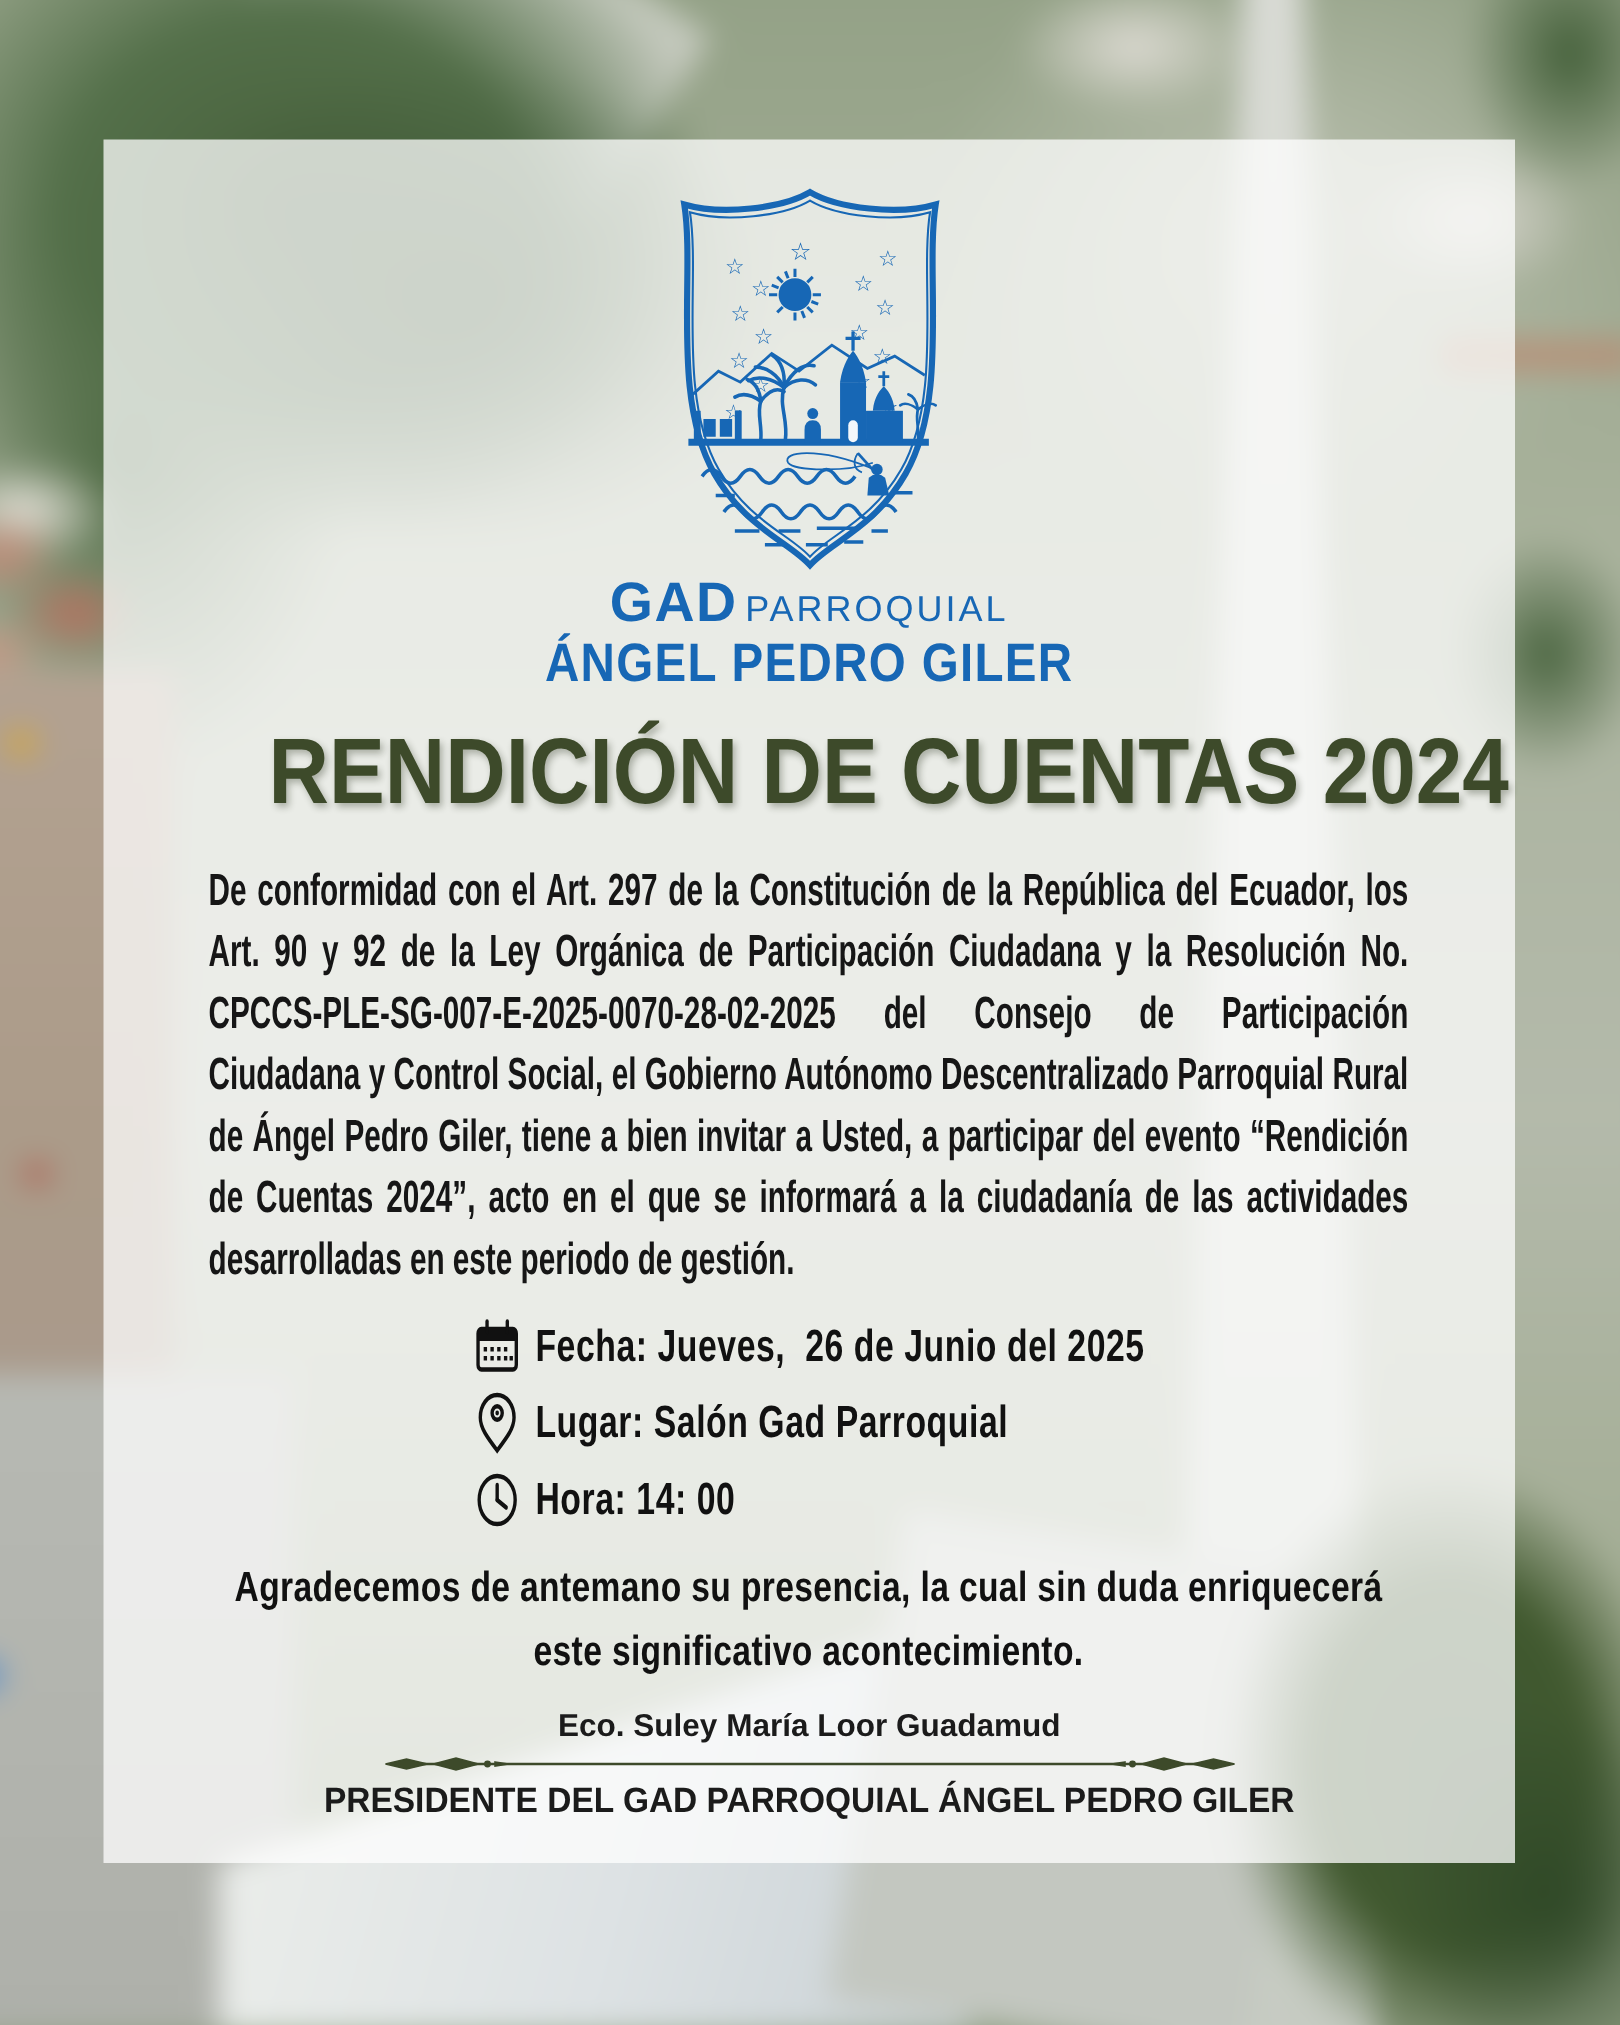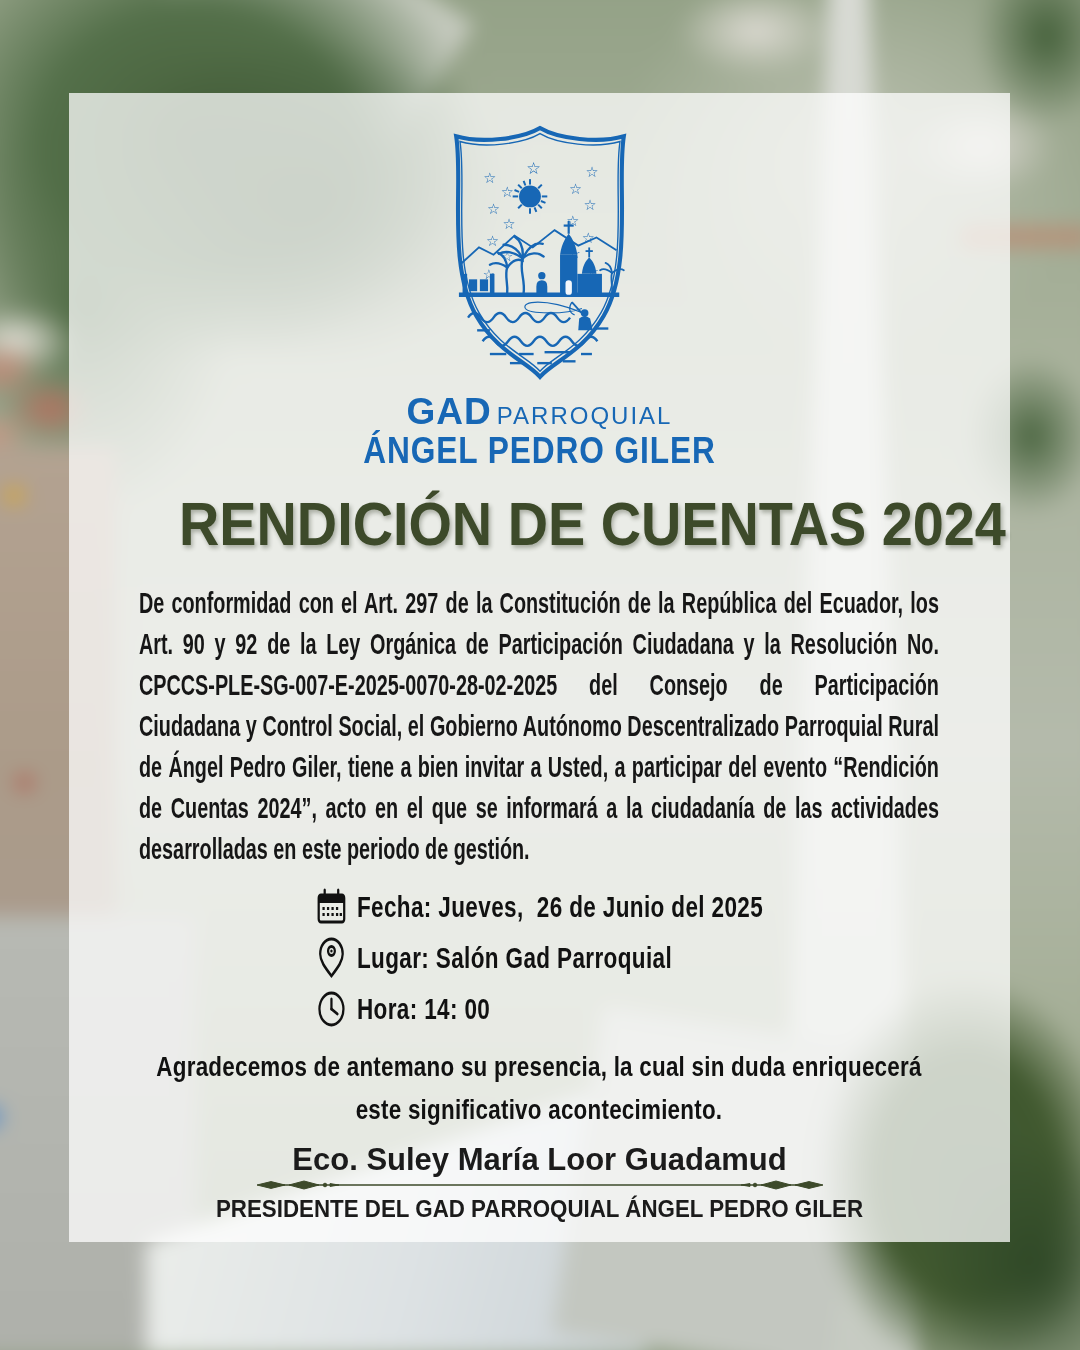--- a/index.html
+++ b/index.html
@@ -36,21 +36,21 @@
   .bg-grass-br2{left:950px;top:1160px;width:220px;height:260px;background:radial-gradient(closest-side,#2f4827 0%,rgba(47,72,39,0) 100%);}
 
   
   .card{
     position:absolute;left:69px;top:93px;width:941px;height:1149px;
     background:rgba(255,255,255,0.74);
     box-sizing:border-box;padding:26px 70px 0 70px;
   }
   .logo-block{text-align:center;color:#1767b5;}
   .crest{display:block;margin:0 auto;}
-  .logo-line1{line-height:30px;margin-top:12px;letter-spacing:1px;text-align:center;}
+  .logo-line1{line-height:30px;margin-top:2px;letter-spacing:1px;text-align:center;}
   .logo-line1 .gad{font-size:37px;font-weight:800;letter-spacing:1px;}
   .logo-line1 .parroquial{font-size:24px;font-weight:500;margin-left:5px;letter-spacing:2px;}
   .logo-line2{font-size:36px;font-weight:800;letter-spacing:1px;line-height:34px;transform:scaleX(.88);transform-origin:center;}
 
   .title{
     margin:24px 0 0 0;text-align:center;white-space:nowrap;
     font-size:62px;font-weight:800;color:#3d4a2a;letter-spacing:0px;
     transform:scaleX(.9);transform-origin:center;
     text-shadow:2px 3px 5px rgba(35,45,25,.33);
     line-height:64px;
@@ -68,21 +68,21 @@
   .detail-row svg{flex-shrink:0;margin-right:14px;}
   .detail-text{font-size:30px;font-weight:700;color:#111;white-space:pre-wrap;letter-spacing:.5px;}
 
   .thanks{
     margin:16px 0 0 -94px;width:988px;
     transform:scaleX(.8);transform-origin:center top;
     text-align:center;font-size:28px;font-weight:700;color:#111;line-height:43px;letter-spacing:.3px;
   }
 
   .signature{margin-top:10px;text-align:center;}
-  .sig-name{font-size:31px;font-weight:700;color:#1b1b1b;line-height:37px;}
+  .sig-name{font-size:21px;font-weight:700;color:#1b1b1b;line-height:37px;}
   .divider{display:block;margin:1px auto 0 auto;}
   .sig-title{font-size:23.5px;font-weight:700;color:#1b1b1b;line-height:28px;margin-top:4px;transform:scaleX(.95);transform-origin:center;}
 
   .crest-stroke{stroke:#1767b5;fill:none;}
   .crest-fill{fill:#1767b5;}
   .crest-star{fill:#1767b5;font-family:"DejaVu Sans",sans-serif;}
 </style>
 </head>
 <body>
 

